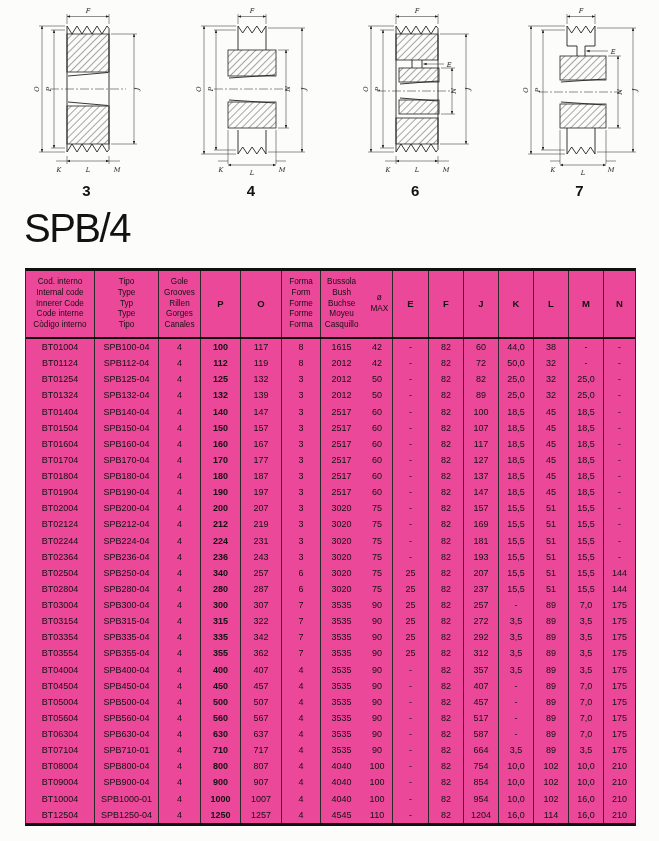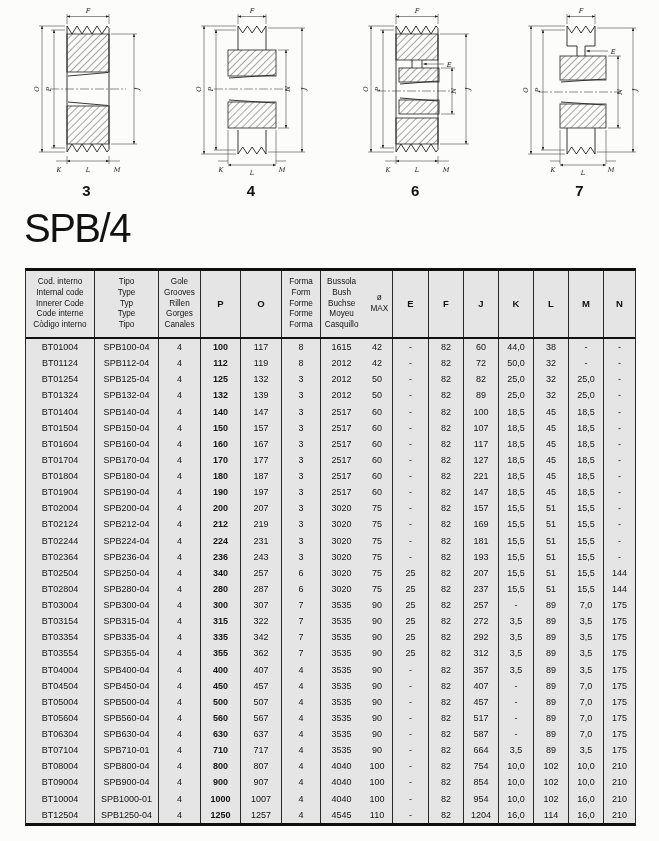--- a/index.html
+++ b/index.html
@@ -4,21 +4,21 @@
 <style>
   html,body{margin:0;padding:0}
   .page{position:relative;width:659px;height:841px;background:#fcfcfb;font-family:"Liberation Sans",sans-serif;color:#121212;overflow:hidden}
   .drawings-row{position:absolute;top:2px;left:0;width:659px;display:flex;justify-content:space-between;padding:0 4px 0 12px;box-sizing:border-box}
   .drawing{width:150px;text-align:center}
   .drawing-number{font-size:15px;font-weight:bold;margin-top:0px;letter-spacing:1px}
   .dimtext{font:italic 6.5px "DejaVu Serif",serif;fill:#111}
   .obj{stroke:#222;stroke-width:0.9;fill:none}
   .dim{stroke:#333;stroke-width:0.55;fill:none}
   .title{position:absolute;left:24px;top:206px;font-size:40px;font-weight:normal;letter-spacing:-1.5px}
-  .spec-table{position:absolute;left:25px;top:268px;width:611px;border-top:3px solid #101010;border-bottom:3px solid #101010;border-left:1px solid #2a2a2a;border-right:1px solid #2a2a2a;box-sizing:border-box;background:#e5e5e5}
+  .spec-table{position:absolute;left:25px;top:268px;width:611px;border-top:3px solid #101010;border-bottom:3px solid #101010;border-left:1px solid #2a2a2a;border-right:1px solid #2a2a2a;box-sizing:border-box;background:#ec4899}
   .grid{display:grid;grid-template-columns:68px 64px 42px 40px 41px 39px 42px 30px 36px 35px 35px 35px 35px 35px 32px}
   .thead{border-bottom:2px solid #101010;height:66px}
   .th{display:flex;align-items:center;justify-content:center;text-align:center;white-space:pre-line;font-size:8.2px;line-height:1.32;border-left:1px solid #2a2a2a;padding:1px;box-sizing:border-box}
   .th.first{border-left:none}
   .th.letter{font-size:9.5px;font-weight:bold}
   .th.bush-group{grid-column:7 / span 2;gap:12px}
   .trow{height:16.13px}
   .td{display:flex;align-items:center;justify-content:center;font-size:9px;border-left:1px solid #2a2a2a;box-sizing:border-box;overflow:hidden}
   .td.col0{border-left:none}
   .td.col7{border-left:none}
@@ -436,21 +436,21 @@
           <div class="td col0">BT01804</div>
           <div class="td col1">SPB180-04</div>
           <div class="td col2">4</div>
           <div class="td col3">180</div>
           <div class="td col4">187</div>
           <div class="td col5">3</div>
           <div class="td col6">2517</div>
           <div class="td col7">60</div>
           <div class="td col8">-</div>
           <div class="td col9">82</div>
-          <div class="td col10">221</div>
+          <div class="td col10">137</div>
           <div class="td col11">18,5</div>
           <div class="td col12">45</div>
           <div class="td col13">18,5</div>
           <div class="td col14">-</div>
         </div>
         <div class="trow grid">
           <div class="td col0">BT01904</div>
           <div class="td col1">SPB190-04</div>
           <div class="td col2">4</div>
           <div class="td col3">190</div>

